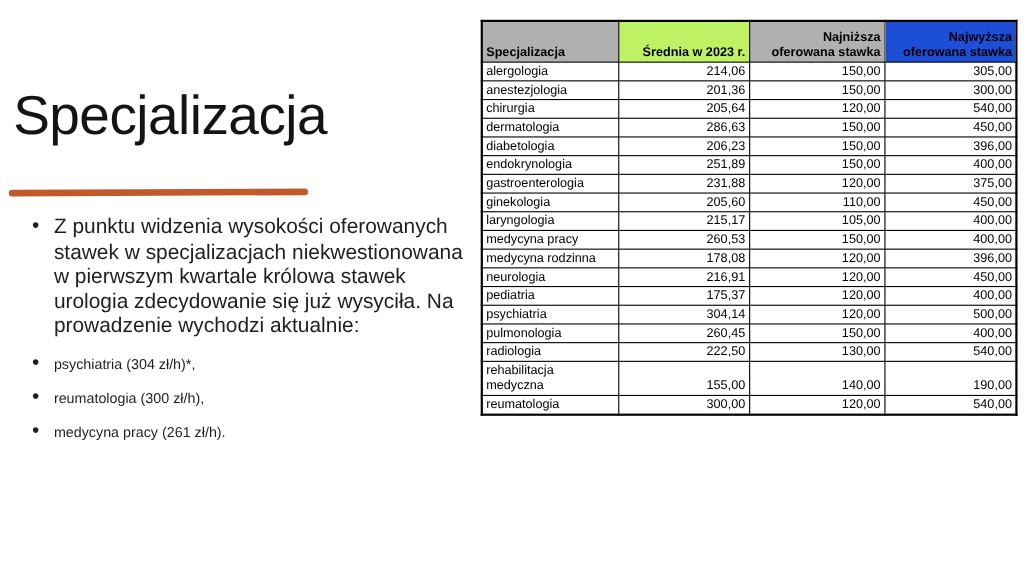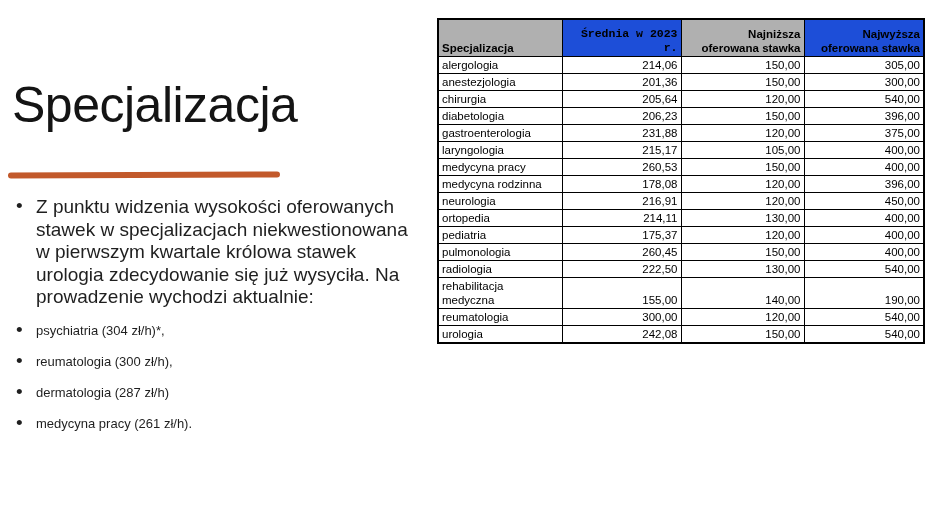--- a/index.html
+++ b/index.html
@@ -12,21 +12,21 @@
     position:absolute;left:12px;top:78px;
     font-size:50px;font-weight:500;letter-spacing:-0.5px;color:#141414;
     line-height:1.1;white-space:nowrap;
   }
   .title-underline{
     position:absolute;left:8px;top:172px;width:272px;height:6px;
     border-radius:4px;
     transform:rotate(-0.25deg);
   }
   .bullets{
-    position:absolute;left:14px;top:196px;width:408px;
+    position:absolute;left:27px;top:196px;width:408px;
     list-style:none;margin:0;padding:0;
   }
   .bullets li{
     position:relative;padding-left:22px;color:#1f1f1f;
   }
   .bullets li::before{
     content:"\2022";position:absolute;left:2px;top:-1px;font-size:19px;color:#1f1f1f;
   }
   .bullets li.intro{
     font-size:19px;line-height:22.5px;margin-bottom:12px;
@@ -64,35 +64,34 @@
 </head>
 <body>
 
 <div class="title">Specjalizacja</div>
 <div class="title-underline" style="background: rgb(194, 89, 43);"></div>
 
 <ul class="bullets">
   <li class="intro">Z punktu widzenia wysokości oferowanych stawek w specjalizacjach niekwestionowana w pierwszym kwartale królowa stawek urologia zdecydowanie się już wysyciła. Na prowadzenie wychodzi aktualnie:</li>
   <li class="item">psychiatria (304 zł/h)*,</li>
   <li class="item">reumatologia (300 zł/h),</li>
-  <li class="item">dermatologia (287 zł/h)</li>
   <li class="item">medycyna pracy (261 zł/h).</li>
 </ul>
 
 <table class="rate-table">
   <colgroup>
       <col class="c1">
       <col class="c2">
       <col class="c3">
       <col class="c4">
     </colgroup>
   <thead>
     <tr>
       <th class="h-name" style="background: rgb(176, 176, 176);">Specjalizacja</th>
-      <th style="background: #1d4ed8; font-family: Liberation Mono, monospace;">Średnia w 2023 r.</th>
+      <th style="background: #bef264;">Średnia w 2023 r.</th>
       <th style="background: rgb(176, 176, 176);">Najniższa
 oferowana stawka</th>
       <th style="background: #1d4ed8;">Najwyższa
 oferowana stawka</th>
     </tr>
   </thead>
   <tbody>
       <tr>
         <td class="c-name">alergologia</td>
         <td class="c-num">214,06</td>
@@ -105,30 +104,48 @@
         <td class="c-num">150,00</td>
         <td class="c-num">300,00</td>
       </tr>
       <tr>
         <td class="c-name">chirurgia</td>
         <td class="c-num">205,64</td>
         <td class="c-num">120,00</td>
         <td class="c-num">540,00</td>
       </tr>
       <tr>
+        <td class="c-name">dermatologia</td>
+        <td class="c-num">286,63</td>
+        <td class="c-num">150,00</td>
+        <td class="c-num">450,00</td>
+      </tr>
+      <tr>
         <td class="c-name">diabetologia</td>
         <td class="c-num">206,23</td>
         <td class="c-num">150,00</td>
         <td class="c-num">396,00</td>
       </tr>
       <tr>
+        <td class="c-name">endokrynologia</td>
+        <td class="c-num">251,89</td>
+        <td class="c-num">150,00</td>
+        <td class="c-num">400,00</td>
+      </tr>
+      <tr>
         <td class="c-name">gastroenterologia</td>
         <td class="c-num">231,88</td>
         <td class="c-num">120,00</td>
         <td class="c-num">375,00</td>
+      </tr>
+      <tr>
+        <td class="c-name">ginekologia</td>
+        <td class="c-num">205,60</td>
+        <td class="c-num">110,00</td>
+        <td class="c-num">450,00</td>
       </tr>
       <tr>
         <td class="c-name">laryngologia</td>
         <td class="c-num">215,17</td>
         <td class="c-num">105,00</td>
         <td class="c-num">400,00</td>
       </tr>
       <tr>
         <td class="c-name">medycyna pracy</td>
         <td class="c-num">260,53</td>
@@ -141,30 +158,30 @@
         <td class="c-num">120,00</td>
         <td class="c-num">396,00</td>
       </tr>
       <tr>
         <td class="c-name">neurologia</td>
         <td class="c-num">216,91</td>
         <td class="c-num">120,00</td>
         <td class="c-num">450,00</td>
       </tr>
       <tr>
-        <td class="c-name">ortopedia</td>
-        <td class="c-num">214,11</td>
-        <td class="c-num">130,00</td>
-        <td class="c-num">400,00</td>
-      </tr>
-      <tr>
         <td class="c-name">pediatria</td>
         <td class="c-num">175,37</td>
         <td class="c-num">120,00</td>
         <td class="c-num">400,00</td>
+      </tr>
+      <tr>
+        <td class="c-name">psychiatria</td>
+        <td class="c-num">304,14</td>
+        <td class="c-num">120,00</td>
+        <td class="c-num">500,00</td>
       </tr>
       <tr>
         <td class="c-name">pulmonologia</td>
         <td class="c-num">260,45</td>
         <td class="c-num">150,00</td>
         <td class="c-num">400,00</td>
       </tr>
       <tr>
         <td class="c-name">radiologia</td>
         <td class="c-num">222,50</td>
@@ -177,20 +194,14 @@
         <td class="c-num">155,00</td>
         <td class="c-num">140,00</td>
         <td class="c-num">190,00</td>
       </tr>
       <tr>
         <td class="c-name">reumatologia</td>
         <td class="c-num">300,00</td>
         <td class="c-num">120,00</td>
         <td class="c-num">540,00</td>
       </tr>
-      <tr>
-        <td class="c-name">urologia</td>
-        <td class="c-num">242,08</td>
-        <td class="c-num">150,00</td>
-        <td class="c-num">540,00</td>
-      </tr>
     </tbody>
 </table>
 
 </body></html>

